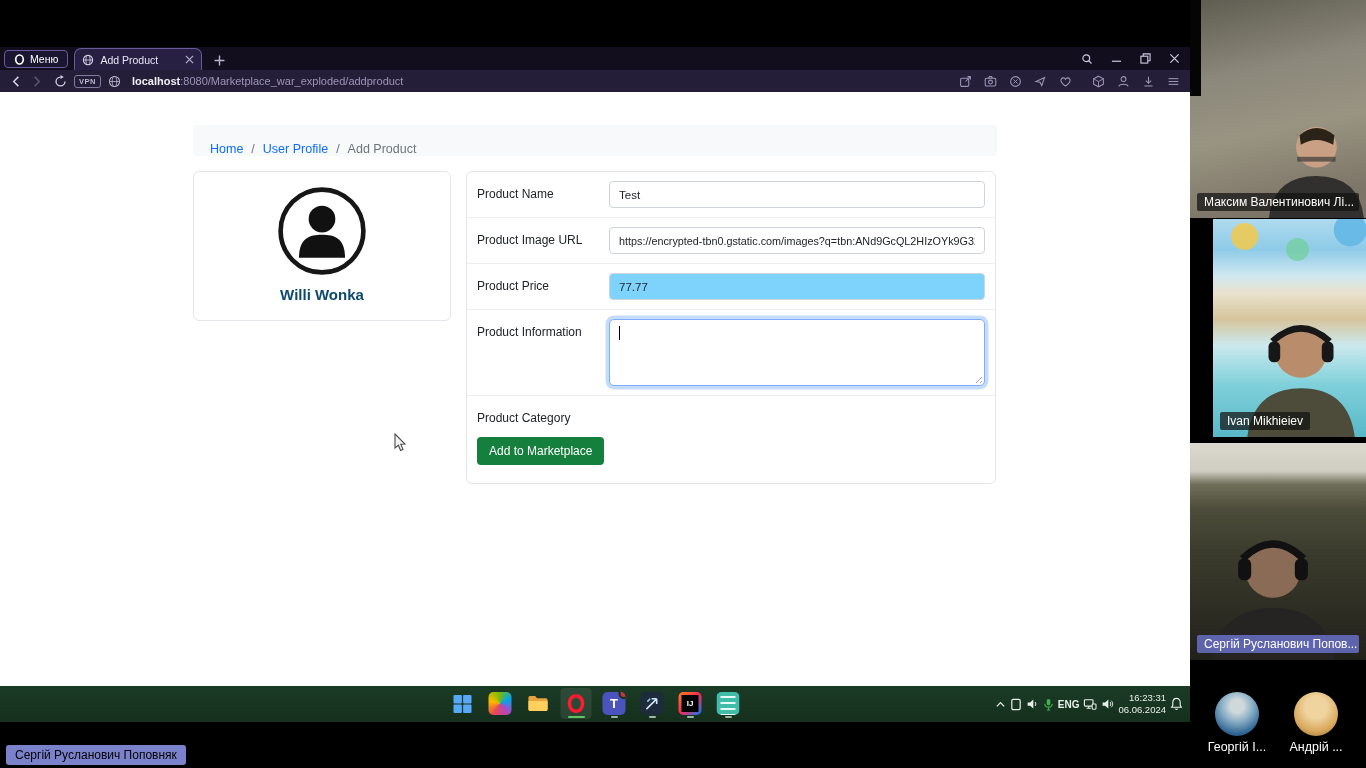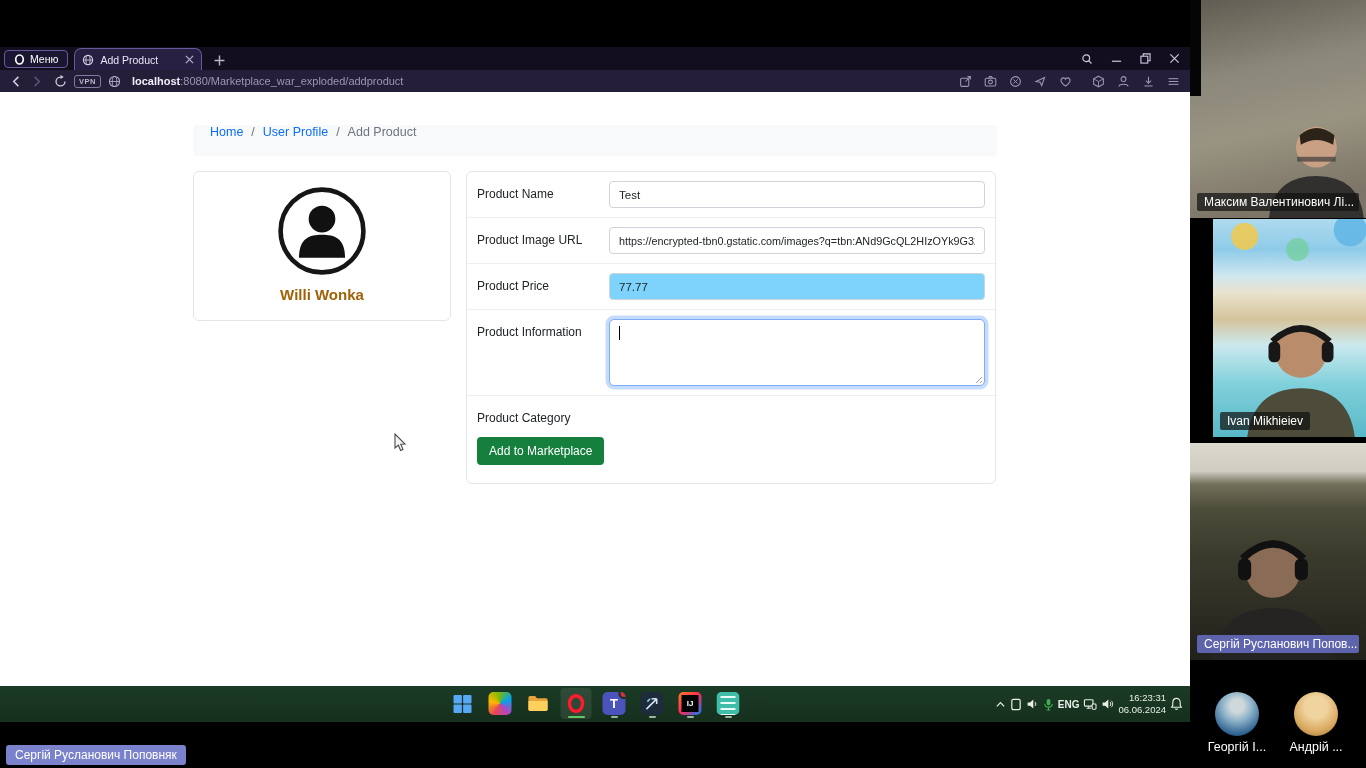--- a/index.html
+++ b/index.html
@@ -31,30 +31,30 @@
   .url { font-size:11px; margin-left:4px; white-space:nowrap; }
   .url .host { color:#f1eff7; font-weight:bold; }
   .url .rest { color:#9d95b5; }
   .addr-right { margin-left:auto; display:flex; align-items:center; gap:12px; }
 
   
   .pagearea { position:absolute; top:45px; left:0; width:1190px; height:594px;
               background:#fff; overflow:hidden; }
   .content { width:804px; margin:33px auto 0; }
   .breadcrumb { height:31px; background:#f8f9fa; border-radius:4px; display:flex;
-                align-items:flex-start; padding:0 17px; font-size:12.5px; gap:8px; }
+                align-items:flex-end; padding:0 17px; font-size:12.5px; gap:8px; }
   .bc-link { color:#0d6efd; text-decoration:none; cursor:pointer; }
   .bc-sep { color:#6c757d; }
   .bc-cur { color:#6c757d; }
 
   .cards { display:flex; gap:15px; margin-top:15px; align-items:flex-start; }
   .profile-card { width:258px; height:150px; background:#fff; border:1px solid #e2e6ea;
                   border-radius:6px; display:flex; flex-direction:column; align-items:center;
                   padding-top:13px; }
-  .profile-name { margin-top:9px; font-size:15px; font-weight:bold; color:#a16207; }
+  .profile-name { margin-top:9px; font-size:15px; font-weight:bold; color:#0c4a6e; }
 
   .form-card { width:530px; background:#fff; border:1px solid #e2e6ea; border-radius:6px;
                padding-bottom:14px; }
   .frow { display:flex; padding:9px 10px; }
   .frow + .frow { border-top:1px solid #edeff1; }
   .flabel { width:132px; font-size:12px; color:#212529; padding-top:6px; flex-shrink:0; }
   .fctrl { flex:1; }
   .tinput { width:100%; height:27px; border:1px solid #ced4da; border-radius:4px;
             padding:0 9px; font-size:11.5px; color:#212529; outline:none;
             font-family:"Liberation Sans", sans-serif; }
@@ -101,21 +101,21 @@
                    color:#fff; font-size:8px; font-weight:bold; display:flex; align-items:center;
                    justify-content:center; }
   .ico-notepad { background:#3fbda8;
                  background-image:repeating-linear-gradient(180deg, transparent 0 4px, #e9fbf7 4px 6px);
                  background-size:15px 100%; background-position:4px 0; background-repeat:no-repeat; }
   .tray { position:absolute; right:7px; top:0; height:36px; display:flex; align-items:center;
           gap:4px; color:#e9efe9; }
   .tray-lang { font-size:10px; font-weight:bold; }
   .tray-clock { font-size:9.5px; text-align:right; line-height:1.3; }
 
-  .presenter-label { position:absolute; left:6px; top:745px; background:#7b82cc; color:#ffffff;
+  .presenter-label { position:absolute; left:6px; top:745px; background:#7b82cc; color:#000000;
                      font-size:12px; padding:3px 9px; border-radius:3px; white-space:nowrap; }
 
   
   .sidebar { position:absolute; left:1190px; top:0; width:176px; height:768px; background:#000; }
   .tile { position:absolute; left:0; width:176px; overflow:hidden; }
   .tile-label { position:absolute; left:7px; bottom:7px; max-width:162px; overflow:hidden;
                 background:rgba(18,18,18,.72); color:#fff; font-size:12px; padding:2px 7px;
                 border-radius:2px; white-space:nowrap; }
   .tile-label.speaking { background:rgba(102,109,192,.88); }
   .sil { position:absolute; }

